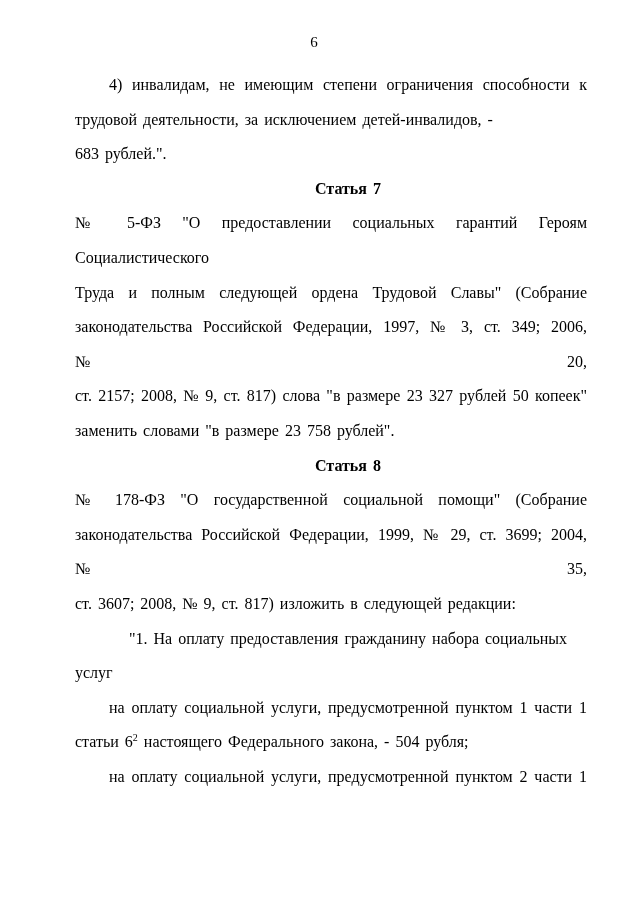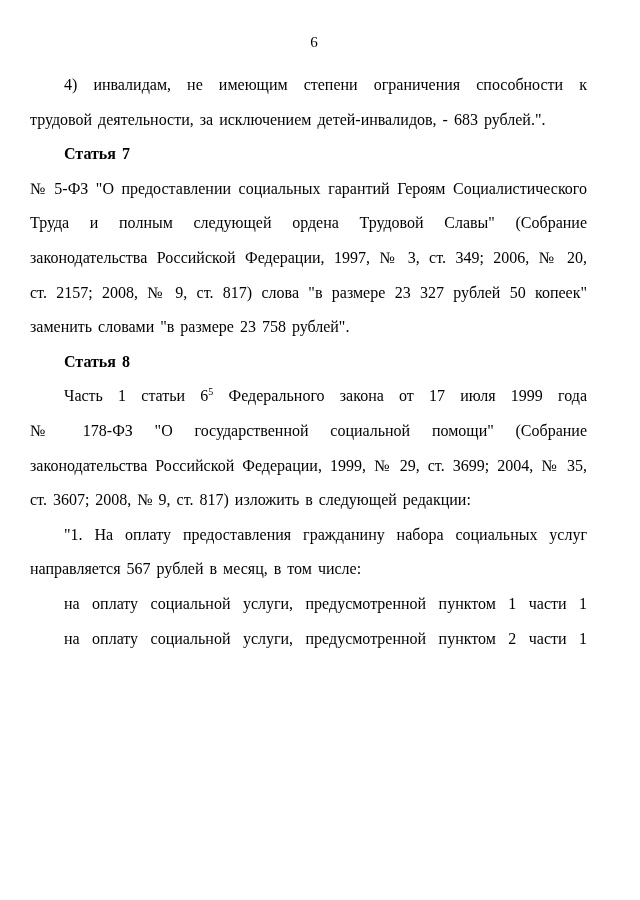--- a/index.html
+++ b/index.html
@@ -24,37 +24,38 @@
     margin-top: 32px;
     margin-bottom: 16px;
     height: 20px;
     line-height: 20px;
     text-align: center;
     font-size: 15px;
     position: relative;
     left: -6px;
   }
   .content {
-    padding-left: 30px;
+    padding-left: 75px;
     padding-right: 53px;
   }
   .ln {
     font-size: 16px;
     line-height: 34.6px;
     word-spacing: 2px;
     text-align: left;
     white-space: normal;
   }
   .ln.justify {
     text-align: justify;
     text-align-last: justify;
     text-justify: inter-word;
   }
   .ln.first-line {
     text-indent: 34px;
+    text-align: center;
   }
   .ln.heading {
     font-weight: 700;
   }
   .ln sup {
     font-size: 10px;
     line-height: 0;
     vertical-align: super;
     letter-spacing: 0;
   }
@@ -67,23 +68,22 @@
   <div class="content">
       <div class="ln justify first-line"><span>4)&nbsp;инвалидам, не имеющим степени ограничения способности к</span></div>
       <div class="ln"><span>трудовой деятельности, за исключением детей-инвалидов, - 683&nbsp;рублей.".</span></div>
       <div class="ln first-line heading"><span>Статья 7</span></div>
       <div class="ln justify"><span>№&nbsp;5-ФЗ "О предоставлении социальных гарантий Героям Социалистического</span></div>
       <div class="ln justify"><span>Труда и полным следующей ордена Трудовой Славы" (Собрание</span></div>
       <div class="ln justify"><span>законодательства Российской Федерации, 1997, №&nbsp;3, ст.&nbsp;349; 2006, №&nbsp;20,</span></div>
       <div class="ln justify"><span>ст.&nbsp;2157; 2008, №&nbsp;9, ст.&nbsp;817) слова "в размере 23&nbsp;327&nbsp;рублей 50&nbsp;копеек"</span></div>
       <div class="ln"><span>заменить словами "в размере 23 758 рублей".</span></div>
       <div class="ln first-line heading"><span>Статья 8</span></div>
-      <div class="ln justify first-line"><span>Часть&nbsp;1 статьи&nbsp;6</span><sup>5</sup><span> Федерального закона от 17&nbsp;июля 1999&nbsp;года</span></div>
       <div class="ln justify"><span>№&nbsp;178-ФЗ "О государственной социальной помощи" (Собрание</span></div>
       <div class="ln justify"><span>законодательства Российской Федерации, 1999, №&nbsp;29, ст.&nbsp;3699; 2004, №&nbsp;35,</span></div>
       <div class="ln"><span>ст. 3607; 2008, № 9, ст. 817) изложить в следующей редакции:</span></div>
       <div class="ln justify first-line"><span>"1.&nbsp;На оплату предоставления гражданину набора социальных услуг</span></div>
-      <div class="ln"><span>направляется 567 рублей в месяц, в том числе:</span></div>
       <div class="ln justify first-line"><span>на оплату социальной услуги, предусмотренной пунктом&nbsp;1 части&nbsp;1</span></div>
+      <div class="ln"><span>статьи 6</span><sup>2</sup><span> настоящего Федерального закона, - 504 рубля;</span></div>
       <div class="ln justify first-line"><span>на оплату социальной услуги, предусмотренной пунктом&nbsp;2 части&nbsp;1</span></div>
       <div class="ln"></div>
     </div>
 </div>
 
 </body></html>

